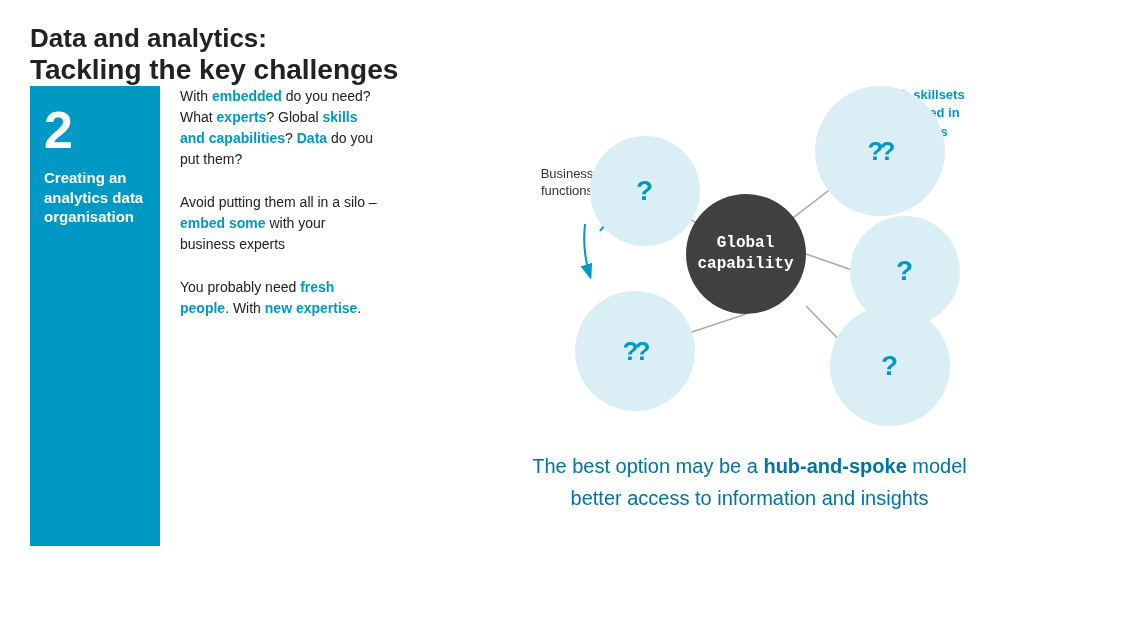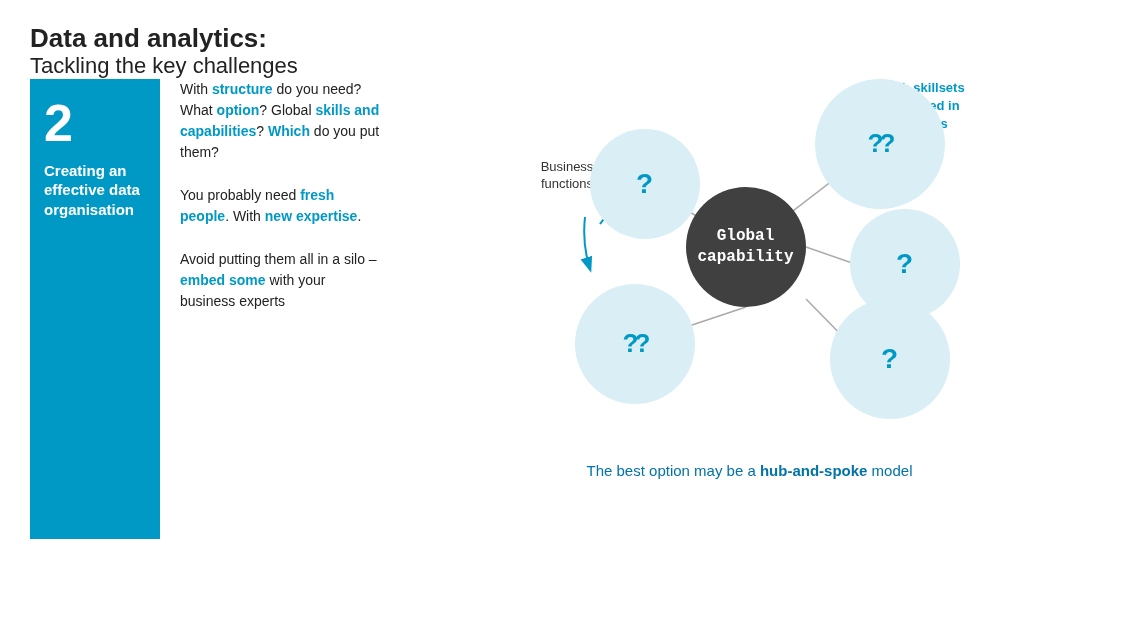--- a/index.html
+++ b/index.html
@@ -16,22 +16,22 @@
       background: #fff;
       padding: 24px 30px 28px 30px;
     }
     .header-title {
       font-size: 26px;
       font-weight: 900;
       color: #222;
       line-height: 1.1;
     }
     .header-subtitle {
-      font-size: 22px;
-      font-weight: 400;
+      font-size: 28px;
+      font-weight: 700;
       color: #222;
       line-height: 1.2;
       margin-bottom: 28px;
     }
     .content-row {
       display: flex;
       flex-direction: row;
       gap: 0;
       align-items: flex-start;
     }
@@ -188,24 +188,24 @@
       font-size: 13px;
       color: #0099c6;
       text-align: center;
       width: 120px;
       line-height: 1.4;
     }
     .fresh-label span {
       font-weight: 700;
     }
     .bottom-text {
-      font-size: 15px;
+      font-size: 20px;
       color: #0073a8;
       text-align: center;
-      margin-top: 20px;
+      margin-top: 4px;
       line-height: 1.6;
     }
     .bottom-text strong {
       font-weight: 900;
       color: #0073a8;
     }
   </style>
 </head>
 <body>
 
@@ -213,32 +213,32 @@
 
   <div>
     <span class="header-title">Data and analytics:</span><br>
     <span class="header-subtitle">Tackling the key challenges</span>
   </div>
 
   <div class="content-row">
 
     <div class="blue-panel">
       <div class="number">2</div>
-      <div class="panel-title">Creating an effective data organisation</div>
+      <div class="panel-title">Creating an analytics data organisation</div>
     </div>
 
     <div class="text-panel">
       <div class="text-block">
-        <span>With </span><b>structure</b><span> do you need? What </span><b>option</b><span>? Global </span><b>skills and capabilities</b><span>? </span><b>Which</b><span> do you put them?</span>
+        <span>With </span><b>embedded</b><span> do you need? What </span><b>experts</b><span>? Global </span><b>skills and capabilities</b><span>? </span><b>Data</b><span> do you put them?</span>
+      </div>
+      <div class="text-block">
+        <span>Avoid putting them all in a silo – </span><b>embed some</b><span> with your business experts</span>
       </div>
       <div class="text-block">
         <span>You probably need </span><b>fresh people</b><span>. With </span><b>new expertise</b><span>.</span>
-      </div>
-      <div class="text-block">
-        <span>Avoid putting them all in a silo – </span><b>embed some</b><span> with your business experts</span>
       </div>
     </div>
 
     <div class="diagram-panel">
       <div class="hub-diagram">
 
         <svg class="spokes" viewBox="0 0 480 370">
 
           <line x1="236" y1="178" x2="370" y2="75" stroke="#aaa" stroke-width="1.5"></line>
 
@@ -295,17 +295,18 @@
         <div class="circle bottom-right">
           <span class="question-icon">?</span>
         </div>
 
       </div>
 
       <div class="bottom-text">
         <div>
           <span>The best option may be a </span><strong>hub-and-spoke</strong><span> model</span>
         </div>
+        <div>better access to information and insights</div>
       </div>
     </div>
 
   </div>
 </div>
 
 </body></html>

